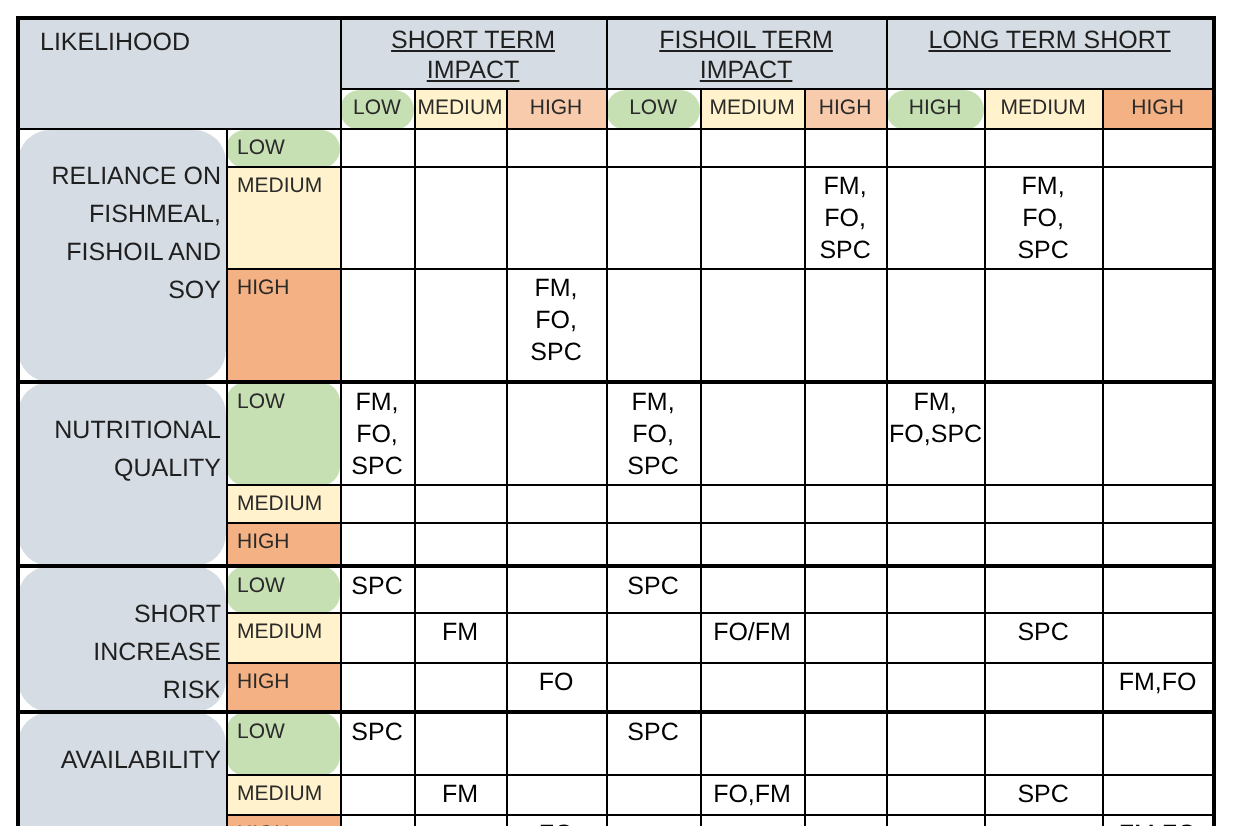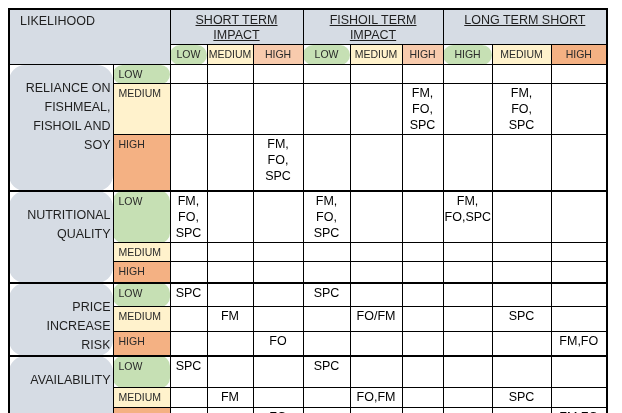--- a/index.html
+++ b/index.html
@@ -200,21 +200,21 @@
           <td class="data-cell"></td>
           <td class="data-cell"></td>
           <td class="data-cell"></td>
           <td class="data-cell"></td>
           <td class="data-cell"></td>
           <td class="data-cell"></td>
           <td class="data-cell"></td>
           <td class="data-cell"></td>
         </tr>
         <tr class="group-start" style="height: 20px;">
-          <td class="cat tone-gray" rowspan="3">PRICE
+          <td class="cat tone-gray" rowspan="3">SHORT
 INCREASE
 RISK</td>
           <td class="level tone-green">LOW</td>
           <td class="data-cell">SPC</td>
           <td class="data-cell"></td>
           <td class="data-cell"></td>
           <td class="data-cell">SPC</td>
           <td class="data-cell"></td>
           <td class="data-cell"></td>
           <td class="data-cell"></td>

